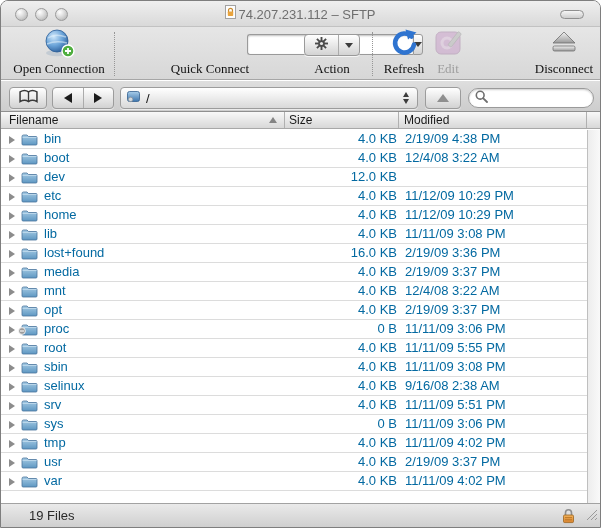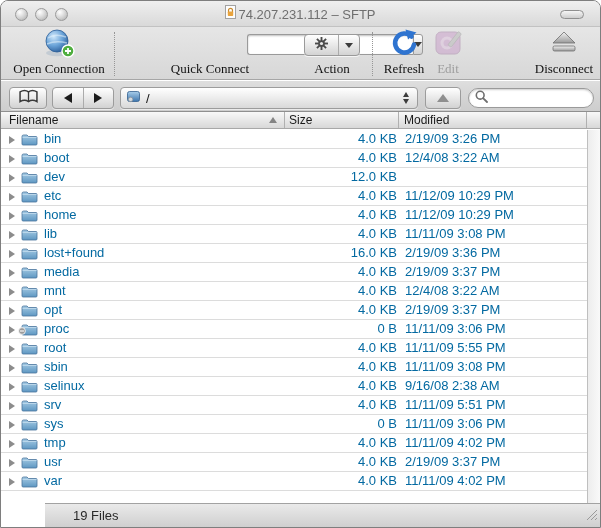--- a/index.html
+++ b/index.html
@@ -89,21 +89,20 @@
   .row .fname{position:absolute;left:43px;top:0;line-height:18px;white-space:nowrap;}
   .row .fsize{position:absolute;left:280px;top:0;width:116px;text-align:right;line-height:18px;}
   .row .fmod{position:absolute;left:404px;top:0;line-height:18px;white-space:nowrap;}
   .scroll-track{position:absolute;left:586px;top:0;width:15px;height:375px;
     border-left:1px solid #bfbfbf;background:linear-gradient(to right,#ededed,#fbfbfb);}
   
   .statusbar{
     position:absolute;left:0;right:0;bottom:0;height:24px;
     background:linear-gradient(#eaeaea,#cfcfcf);
     border-top:1px solid #a2a2a2;
-    margin-left:44px;
   }
   .status-text{position:absolute;left:28px;top:0;line-height:23px;font-size:13px;color:#2a2a2a;}
   .status-lock{position:absolute;left:561px;top:4px;}
   .grip{position:absolute;right:2px;bottom:2px;}
 </style>
 </head>
 <body>
 
 <svg width="0" height="0" style="position:absolute">
   <defs>
@@ -298,21 +297,21 @@
     <span class="disclosure"></span>
     <span class="folder">
       <svg width="17" height="13" viewBox="0 0 17 13">
         <path d="M1 3.5 Q1 2 2.5 2 L6 2 L7.5 3.5 L15 3.5 Q16 3.5 16 4.5 L16 11 Q16 12 15 12 L2 12 Q1 12 1 11 Z" fill="url(#fg)" stroke="#49749c" stroke-width="0.8"></path>
         <path d="M1.5 4.5 L15.5 4.5" stroke="#c3dcee" stroke-width="0.8"></path>
       </svg>
       
     </span>
     <span class="fname">bin</span>
     <span class="fsize">4.0 KB</span>
-    <span class="fmod">2/19/09 3:26 PM</span>
+    <span class="fmod">2/19/09 4:38 PM</span>
   </div>
         <div class="row">
     <span class="disclosure"></span>
     <span class="folder">
       <svg width="17" height="13" viewBox="0 0 17 13">
         <path d="M1 3.5 Q1 2 2.5 2 L6 2 L7.5 3.5 L15 3.5 Q16 3.5 16 4.5 L16 11 Q16 12 15 12 L2 12 Q1 12 1 11 Z" fill="url(#fg)" stroke="#49749c" stroke-width="0.8"></path>
         <path d="M1.5 4.5 L15.5 4.5" stroke="#c3dcee" stroke-width="0.8"></path>
       </svg>
       
     </span>

